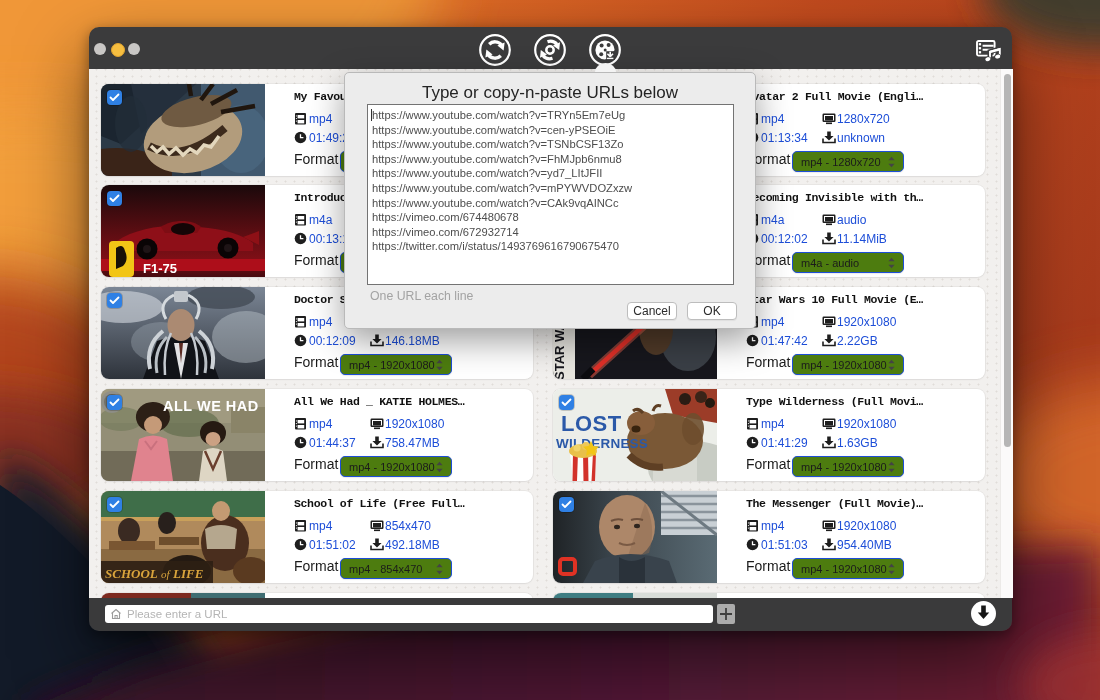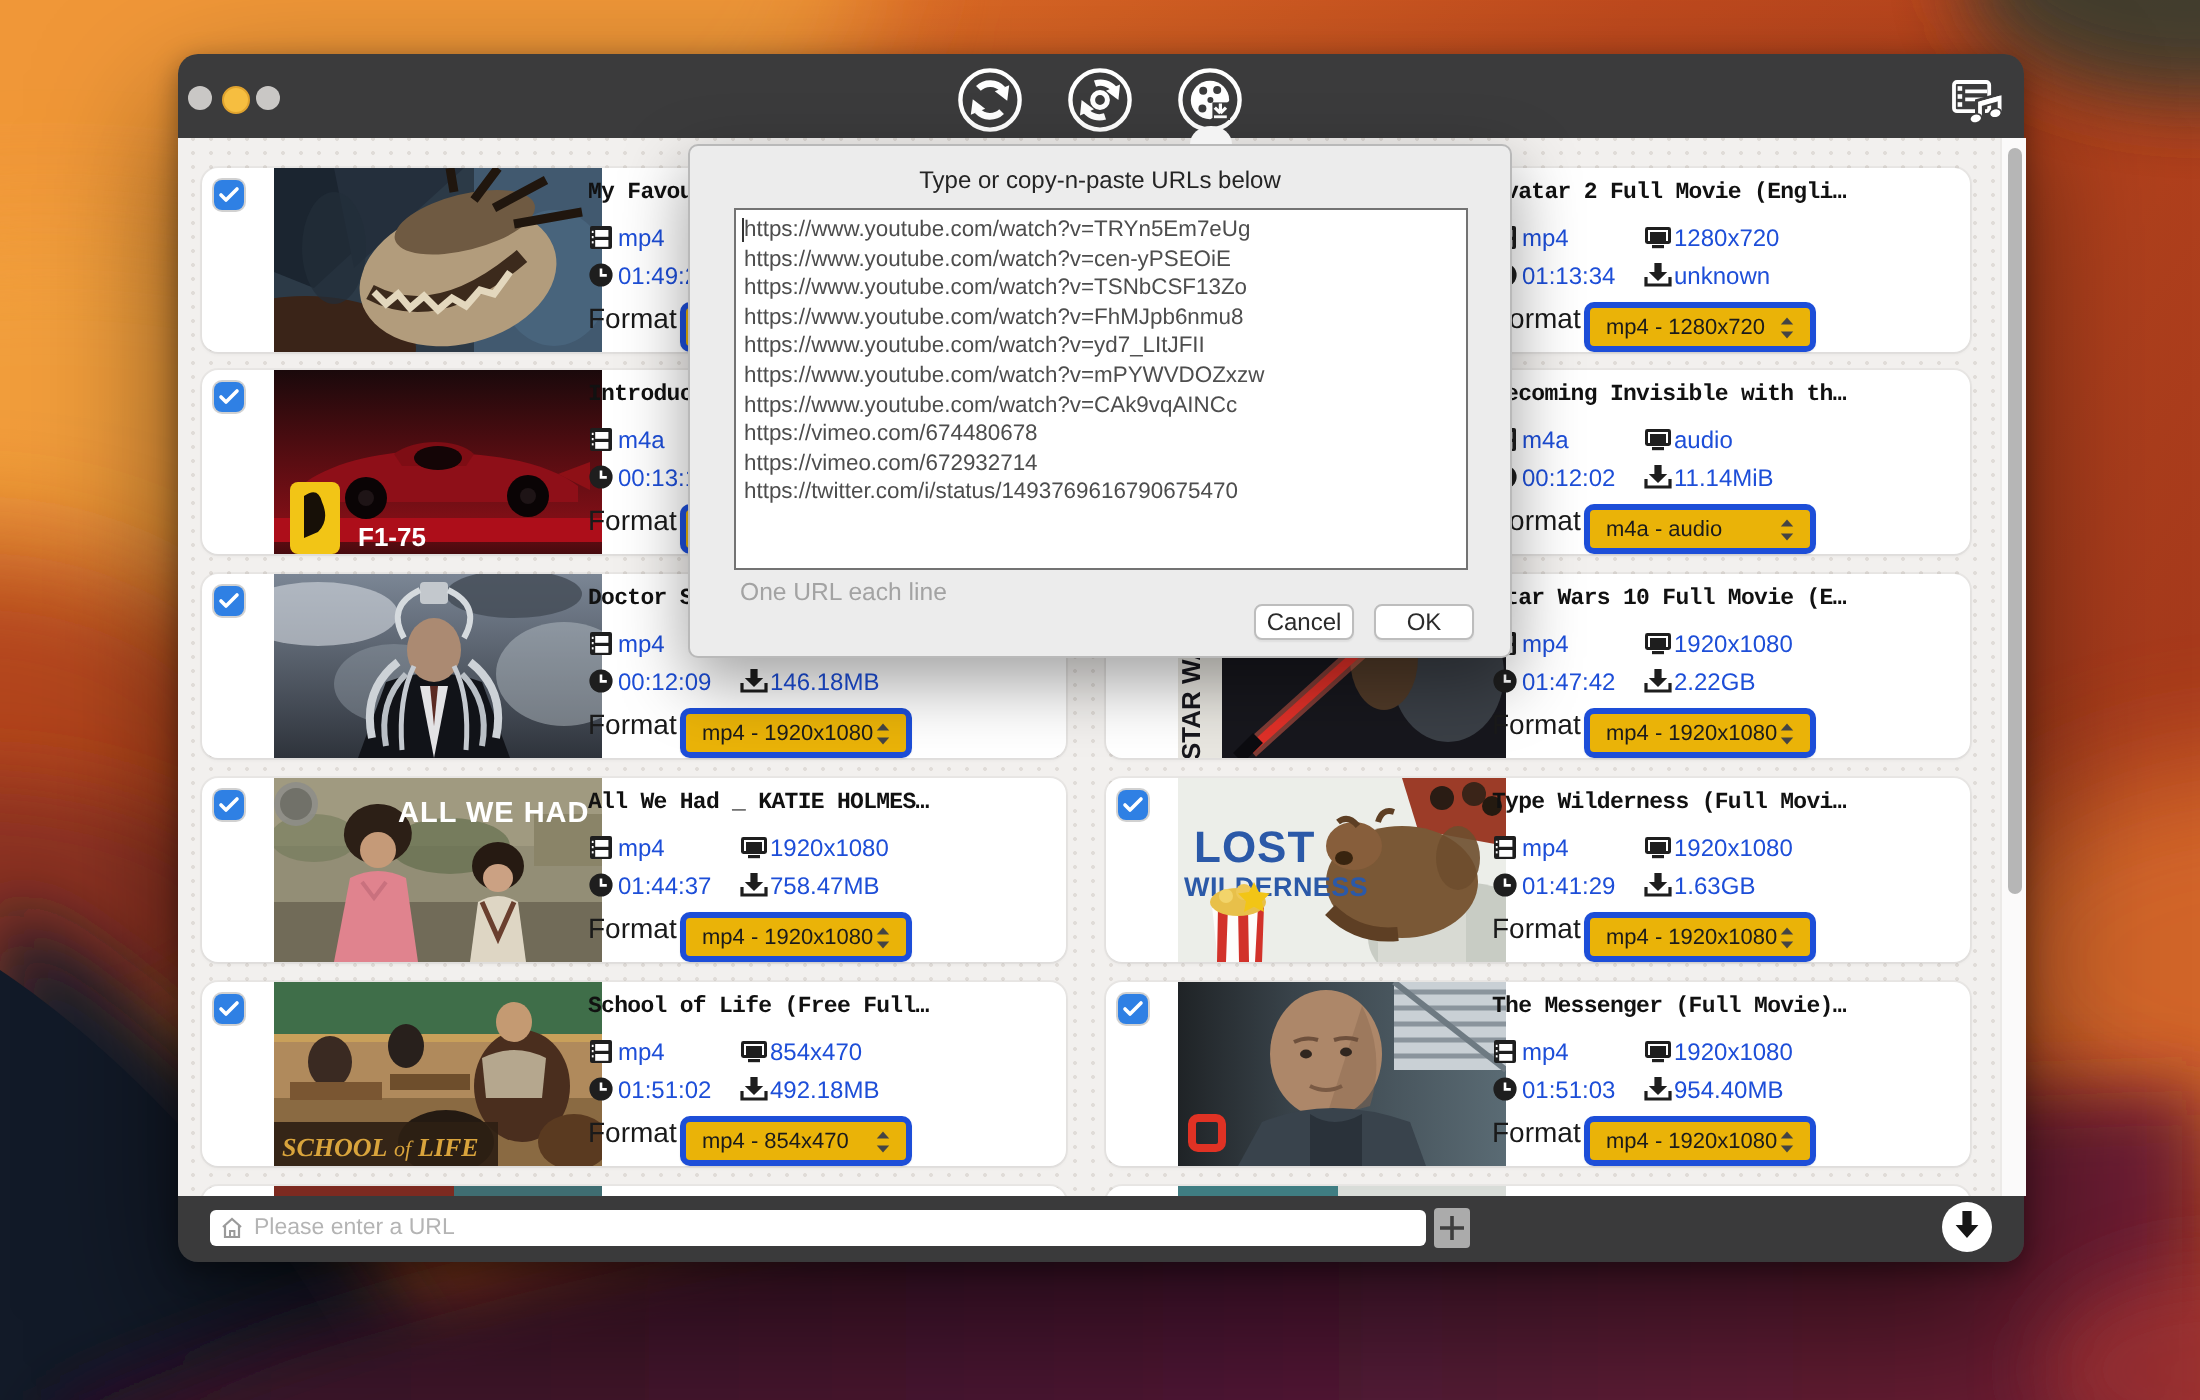--- a/index.html
+++ b/index.html
@@ -7,44 +7,44 @@
 #wall{position:absolute;left:0;top:0;}
 #win{position:absolute;left:89px;top:27px;width:923px;height:604px;border-radius:10px;box-shadow:0 30px 70px rgba(0,0,0,.55),0 4px 14px rgba(0,0,0,.40);}
 #titlebar{position:absolute;left:0;top:0;width:100%;height:42px;background:#3b3b3c;border-radius:10px 10px 0 0;}
 .tl{position:absolute;top:16px;width:12px;height:12px;border-radius:50%;}
 #tl1{left:5px;background:#c9c7c5;}
 #tl2{left:22px;background:#f6be40;border:0.5px solid #e0a32e;margin-top:-0.5px}
 #tl3{left:39px;background:#c9c7c5;}
 .tbicon{position:absolute;top:7px;width:32px;height:32px;}
 #list{position:absolute;left:0;top:42px;width:100%;height:529px;overflow:hidden;background-color:#f2f0ee;background-image:radial-gradient(circle,#e0dcd8 0.9px,rgba(0,0,0,0) 1.1px);background-size:9px 7px;background-position:3px 4px;}
 .card{position:absolute;width:432px;height:92px;background:#fff;border-radius:8px;box-shadow:0 0 0 1px rgba(0,0,0,0.04),0 1px 2px rgba(0,0,0,0.05);}
-.thumb{position:absolute;left:0;top:0;width:164px;height:92px;border-radius:8px 0 0 8px;overflow:hidden;padding-left:36px;}
+.thumb{position:absolute;left:0;top:0;width:164px;height:92px;border-radius:8px 0 0 8px;overflow:hidden;}
 .cb{position:absolute;left:6px;top:6px;width:15px;height:15px;background:#2f80e4;border-radius:4px;box-shadow:0 0 0 1px rgba(0,0,0,0.18);}
 .cb svg{position:absolute;left:2px;top:3px;}
 .title{position:absolute;left:193px;top:6px;width:239px;font-family:"Liberation Mono",monospace;font-weight:bold;font-size:11.5px;letter-spacing:-0.35px;color:#111;white-space:nowrap;overflow:hidden;}
 .m1{position:absolute;left:193px;top:27px;height:15px;}
 .m2{position:absolute;left:193px;top:46px;height:15px;}
 .mc2{position:absolute;left:76px;top:0px;}
 .mt{position:absolute;left:15px;top:1px;font-size:12px;color:#1d4ed8;white-space:nowrap;}
 .mi{position:absolute;left:0;top:0;}
 .fmt{position:absolute;left:193px;top:67px;font-size:14px;color:#1a1a1a;}
-.sel{position:absolute;left:239px;top:67px;width:110px;height:19px;background:#eab308;border:3px solid #1d4ed8;border-radius:5px;box-shadow:0 0.5px 1px rgba(0,0,0,0.08);text-align:center;}
+.sel{position:absolute;left:239px;top:67px;width:110px;height:19px;background:#4d7c0f;border:1px solid #1d4ed8;border-radius:5px;box-shadow:0 0.5px 1px rgba(0,0,0,0.08);text-align:center;}
 .sel span{position:absolute;left:8px;top:3.5px;font-size:11px;color:#1b1b1b;white-space:nowrap;}
 .sel svg{position:absolute;right:7px;top:3.5px;}
 #bottombar{position:absolute;left:0;top:571px;width:100%;height:33px;background:#3a3a3b;border-radius:0 0 10px 10px;}
 #urlinput{position:absolute;left:16px;top:7px;width:608px;height:18px;background:#fff;border-radius:3px;}
 #urlinput .ph{position:absolute;left:22px;top:3px;font-size:11.5px;color:#b4b4b4;}
 #plusbtn{position:absolute;left:628px;top:6px;width:18px;height:20px;background:#ababab;border-radius:2px;}
 #dlbtn{position:absolute;left:882px;top:3px;width:25px;height:25px;background:#fff;border-radius:50%;}
 #sbtrack{position:absolute;left:911px;top:42px;width:12px;height:529px;background:#fbfafa;border-left:1px solid #eceae8;}
 #sbthumb{position:absolute;left:3px;top:5px;width:7px;height:373px;background:#b6b6b6;border-radius:4px;}
 #modal{position:absolute;left:344px;top:72px;width:412px;height:257px;background:#ececec;border:1px solid #b9b9b9;border-radius:5px;box-shadow:0 12px 34px rgba(0,0,0,.38);box-sizing:border-box;}
 #mtail{position:absolute;left:595px;top:63px;width:21px;height:9px;overflow:hidden;}
 #mtail div{position:absolute;left:0;top:0;width:21px;height:20px;background:#f3f3f3;border-radius:50% 50% 0 0/45% 45% 0 0;}
-#mtitle{position:absolute;left:0;width:100%;top:10px;text-align:center;font-size:12px;color:#242424;}
+#mtitle{position:absolute;left:0;width:100%;top:10px;text-align:center;font-size:17px;color:#242424;}
 #mta{position:absolute;left:22px;top:31px;width:367px;height:181px;background:#fff;border:1px solid #737373;box-sizing:border-box;}
 #mta .u{position:absolute;left:4px;top:3px;font-size:11.2px;line-height:14.6px;color:#4d4d4d;white-space:pre;}
 #mhint{position:absolute;left:25px;top:216px;font-size:12.3px;color:#a3a3a3;}
 .mbtn{position:absolute;top:229px;height:18px;background:#fff;border:1px solid #bdbdbd;border-radius:4px;box-sizing:border-box;text-align:center;font-size:12px;color:#2b2b2b;line-height:16px;box-shadow:0 1px 1px rgba(0,0,0,0.06);}
 #mcancel{left:282px;width:50px;}
 #mok{left:342px;width:50px;}
 </style>
 </head>
 <body>
 <div id="stage">

